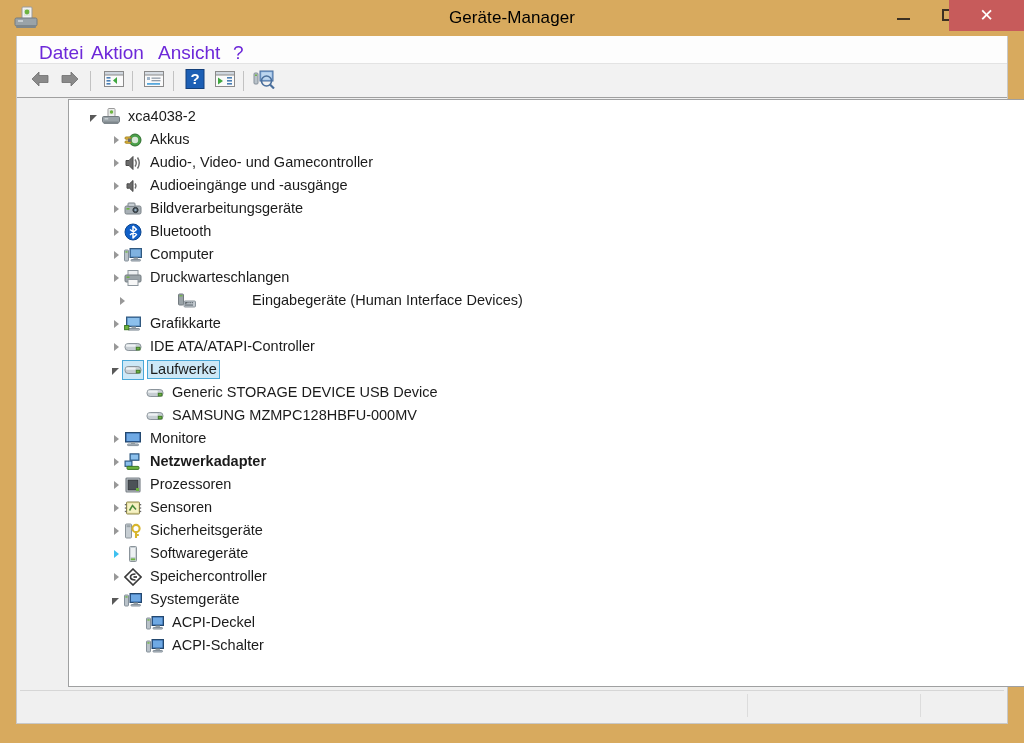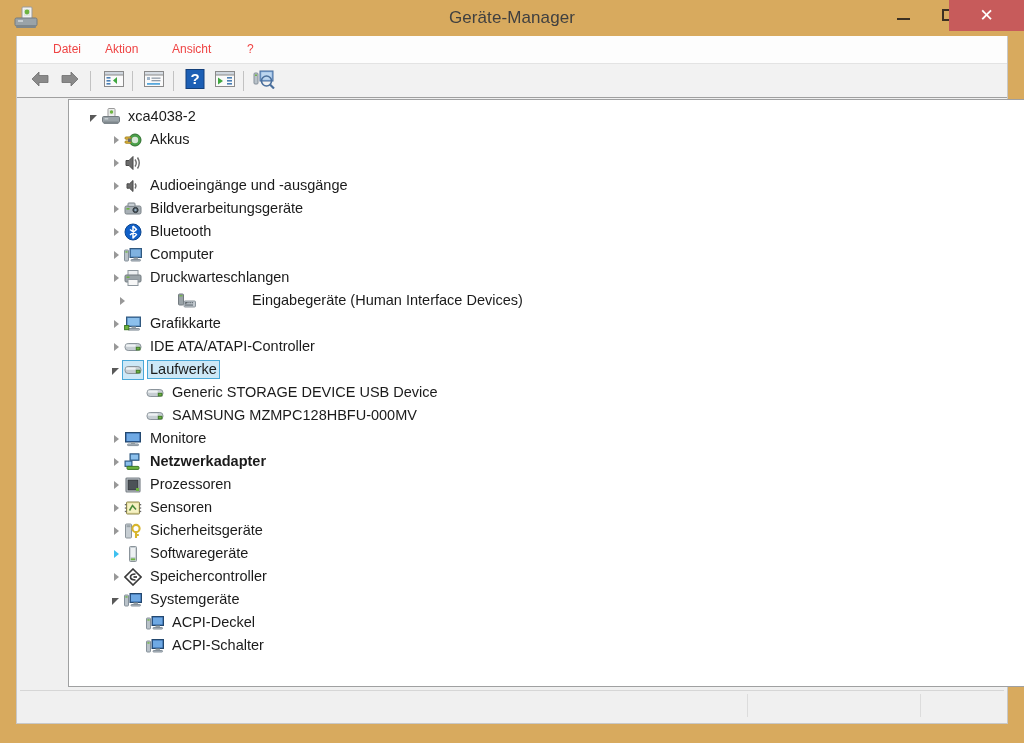--- a/index.html
+++ b/index.html
@@ -30,21 +30,21 @@
     position: absolute;
     left: 13px; top: 6px;
     width: 26px; height: 24px;
   }
   #title-text {
     position: absolute;
     left: 0; top: 8px;
     width: 1024px;
     text-align: center;
     font-size: 17px;
-    color: #404040;
+    color: #000000;
     letter-spacing: 0.1px;
   }
   .winbtn {
     position: absolute;
     top: 0;
     height: 30px;
     display: flex;
     align-items: center;
     justify-content: center;
     cursor: default;
@@ -81,25 +81,24 @@
   #menubar {
     position: absolute;
     left: 0; top: 0;
     width: 990px; height: 28px;
     background: #fdfdfd;
     border-bottom: 1px solid #e3e3e3;
   }
   .menu-item {
     position: absolute;
     top: 5px;
-    font-size: 12px;
-    color: #ef4444;
+    font-size: 19px;
+    color: #6d28d9;
     padding: 1px 6px;
     cursor: default;
-    margin-left: 14px;
   }
   #menu-datei   { left: 16px; }
   #menu-aktion  { left: 68px; }
   #menu-ansicht { left: 135px; }
   #menu-hilfe   { left: 210px; }
 
   
   #toolbar {
     position: absolute;
     left: 0; top: 28px;
@@ -394,20 +393,21 @@
             <div class="expander">
               <span class="arrow-collapsed"></span>
             </div>
             <div class="icon-slot">
               <svg width="18" height="18" viewBox="0 0 18 18">
                 <path d="M2 6.5 L5 6.5 L9 2.5 L9 15.5 L5 11.5 L2 11.5 Z" fill="#6c6c6c" stroke="#4a4a4a"></path>
                 <path d="M11 5.5 Q13.5 9 11 12.5" fill="none" stroke="#6c6c6c" stroke-width="1.4"></path>
                 <path d="M13.5 3.5 Q17 9 13.5 14.5" fill="none" stroke="#6c6c6c" stroke-width="1.4"></path>
               </svg>
             </div>
+            <span class="label">Audio-, Video- und Gamecontroller</span>
           </div>
           <div class="row" style="padding-left: 38px;">
             <div class="expander">
               <span class="arrow-collapsed"></span>
             </div>
             <div class="icon-slot">
               <svg width="18" height="18" viewBox="0 0 18 18">
                 <path d="M3 6.8 L5.5 6.8 L9 3.5 L9 14.5 L5.5 11.2 L3 11.2 Z" fill="#6c6c6c" stroke="#4a4a4a"></path>
                 <path d="M11 6.5 Q13 9 11 11.5" fill="none" stroke="#6c6c6c" stroke-width="1.3"></path>
               </svg>

